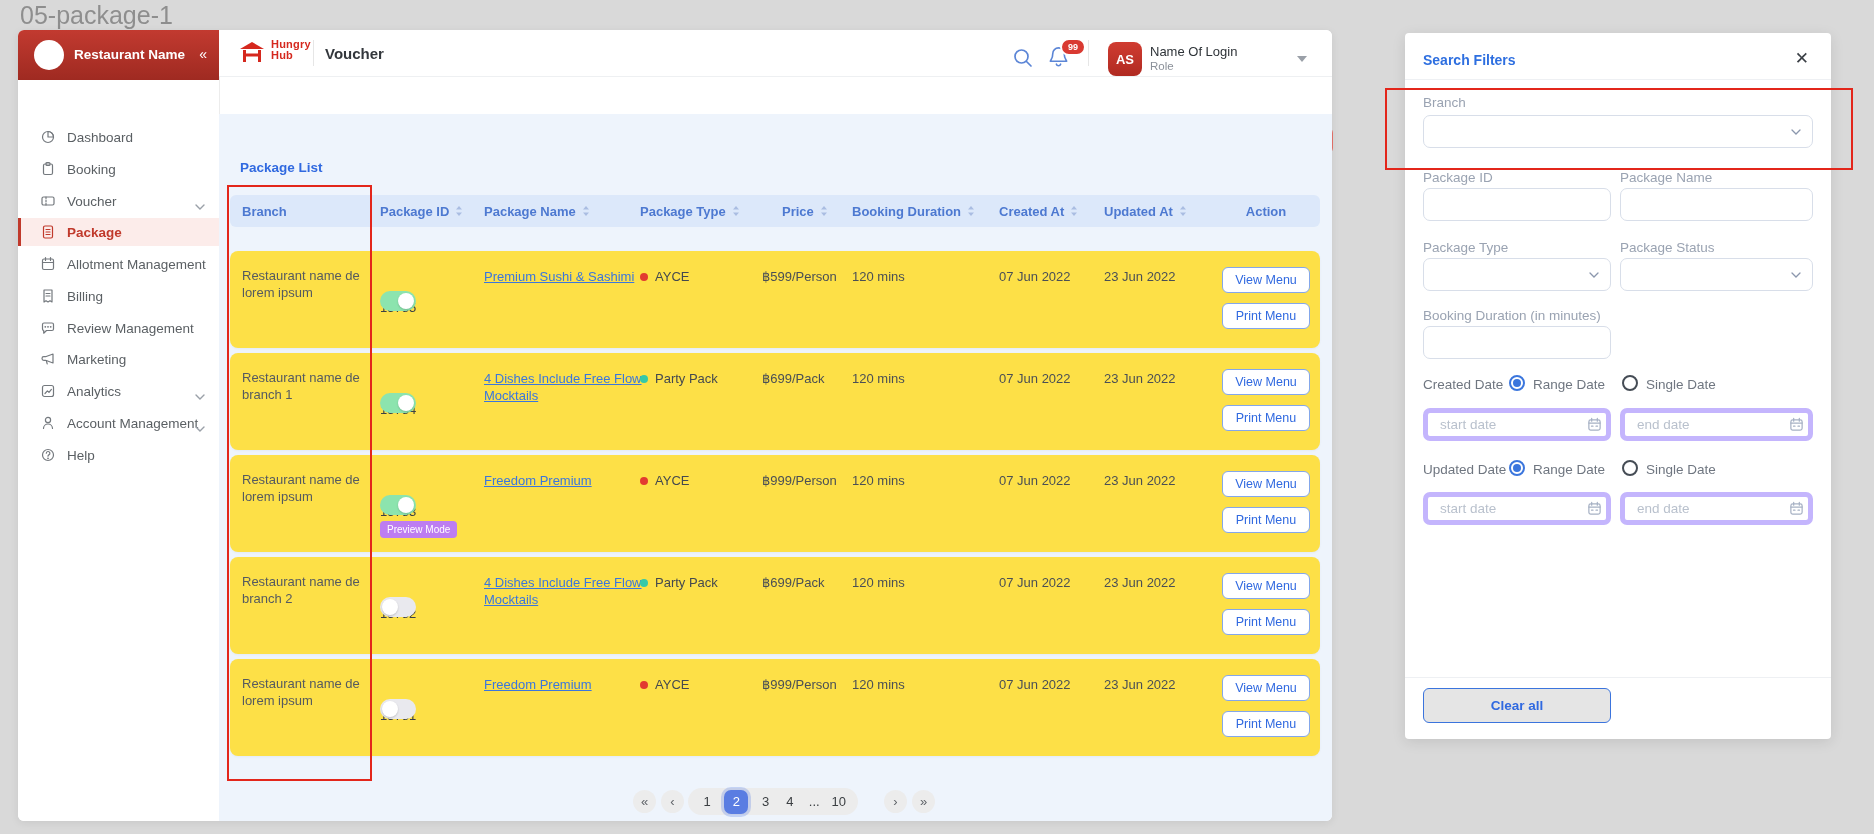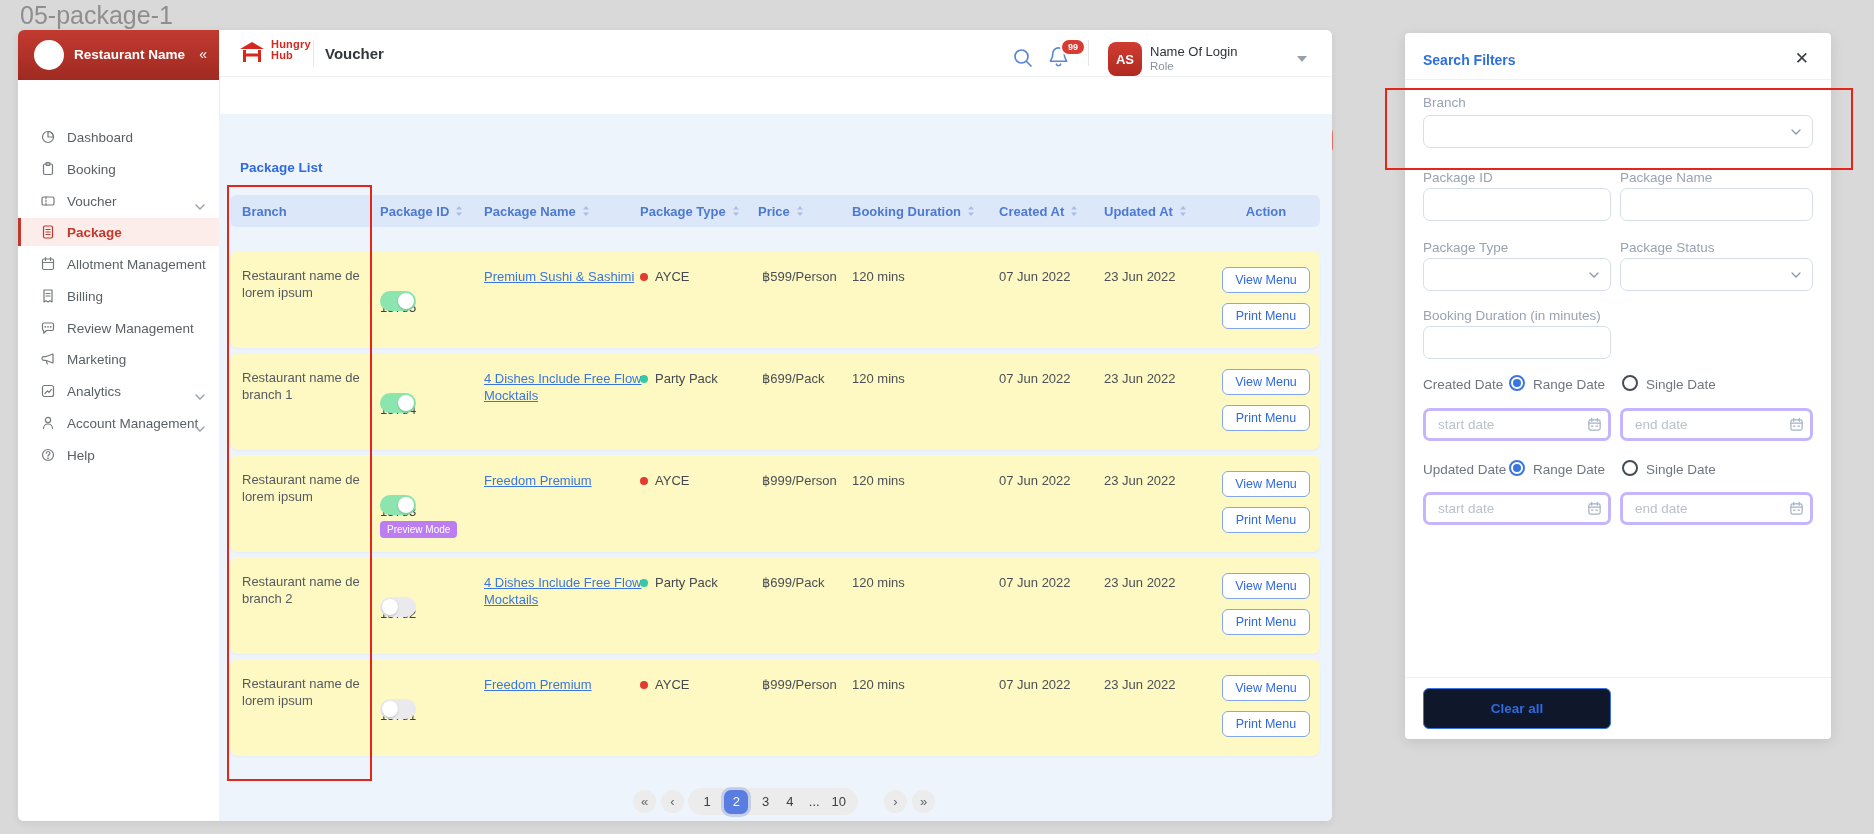--- a/index.html
+++ b/index.html
@@ -52,26 +52,26 @@
   .blue-bg{position:absolute;left:201px;top:100px;width:1113px;height:691px;background:#eef4fc;border-radius:0 0 6px 0;}
   .section-title{position:absolute;left:240px;top:160px;font-size:13.5px;font-weight:700;color:#3069e0;}
 
   
   .thead{position:absolute;left:230px;top:195px;width:1090px;height:32px;background:#dce8fa;border-radius:6px;}
   .hcell{position:absolute;top:0;height:32px;display:flex;align-items:center;gap:6px;font-size:13px;font-weight:700;color:#4d79d1;}
   .c0{left:12px;width:122px;}
   .c1{left:150px;}
   .c2{left:254px;}
   .c3{left:410px;}
-  .c4{left:528px;}
+  .c4{left:552px;}
   .c5{left:622px;}
   .c6{left:769px;}
   .c7{left:874px;}
   .c8{left:992px;width:88px;justify-content:center;text-align:right;}
-  .row{position:absolute;left:230px;width:1090px;height:97px;background:#fef9c3;border-radius:8px;box-shadow:0 1px 2px rgba(120,140,180,.08);}
+  .row{position:absolute;left:230px;width:1090px;height:97px;background:#fde047;border-radius:8px;box-shadow:0 1px 2px rgba(120,140,180,.08);}
   .cell{position:absolute;top:18px;font-size:13px;color:#4a4f55;}
   .cell.branch{left:12px;top:16px;width:122px;line-height:17px;color:#555a60;}
   .cell.pid{left:150px;top:18px;color:#3c4146;margin-top:31px;}
   .cell.name{left:254px;top:17px;width:162px;line-height:17px;color:#3b76dd;text-decoration:underline;cursor:pointer;}
   .cell.type{left:410px;top:18px;display:flex;align-items:center;gap:7px;color:#44494f;}
   .cell.price{left:532px;}
   .cell.dur{left:622px;}
   .cell.created{left:769px;}
   .cell.updated{left:874px;}
   .dot{width:8px;height:8px;border-radius:50%;display:inline-block;flex:none;}
@@ -98,29 +98,29 @@
   
   .panel{position:absolute;left:1405px;top:33px;width:426px;height:706px;background:#fff;border-radius:4px;box-shadow:0 3px 14px rgba(0,0,0,.10);z-index:10;}
   .fp-title{position:absolute;left:18px;top:19px;font-size:14px;font-weight:700;color:#2e6fe0;}
   .fp-close{position:absolute;right:16px;top:14px;font-size:17px;color:#3a3f45;background:none;border:none;cursor:pointer;font-family:inherit;}
   .fp-divider{position:absolute;left:0;width:426px;height:1px;background:#eef0f3;}
   .fp-label{position:absolute;font-size:13.5px;color:#9aa3b2;}
   .fp-box{position:absolute;height:33px;border:1px solid #d8dee9;border-radius:7px;background:#fff;box-sizing:border-box;cursor:pointer;}
   .fp-box svg{position:absolute;right:11px;top:13px;}
   .fp-text-input{position:absolute;height:33px;border:1px solid #d8dee9;border-radius:7px;box-sizing:border-box;font-size:13px;color:#3c4043;padding:0 10px;outline:none;font-family:inherit;}
   .datebox{position:absolute;height:33px;}
-  .datebox input{width:100%;height:100%;box-sizing:border-box;border:3px solid #c4b5fd;border-radius:7px;font-size:13.5px;color:#3c4043;padding:0 32px 0 12px;outline:none;font-family:inherit;}
+  .datebox input{width:100%;height:100%;box-sizing:border-box;border:5px solid #c4b5fd;border-radius:7px;font-size:13.5px;color:#3c4043;padding:0 32px 0 12px;outline:none;font-family:inherit;}
   .datebox input::placeholder{color:#b9c1cd;}
   .datebox svg{position:absolute;right:9px;top:9px;}
   .radio{display:inline-block;width:16px;height:16px;border-radius:50%;border:2px solid #454c55;box-sizing:border-box;cursor:pointer;vertical-align:middle;}
   .radio.sel{border-color:#3b76dd;position:relative;}
   .radio.sel::after{content:"";position:absolute;left:2px;top:2px;right:2px;bottom:2px;border-radius:50%;background:#3b76dd;}
   .fp-radiolabel{position:absolute;font-size:13.5px;color:#6f7680;}
   .fp-fieldname{position:absolute;font-size:13.5px;color:#6f7680;}
-  .fp-clear{position:absolute;left:18px;top:655px;width:188px;height:41px;background:#0f172a;border:1.5px solid #3b74dd;border-radius:6px;color:#3069e0;font-size:13.5px;font-weight:700;cursor:pointer;font-family:inherit;}
+  .fp-clear{position:absolute;left:18px;top:655px;width:188px;height:35px;background:#e5e5e5;border:1.5px solid #3b74dd;border-radius:6px;color:#3069e0;font-size:13.5px;font-weight:700;cursor:pointer;font-family:inherit;}
   .fp-show{position:absolute;left:218px;top:655px;width:190px;height:35px;background:#3d77e0;border:none;border-radius:6px;color:#fff;font-size:13.5px;font-weight:700;cursor:pointer;font-family:inherit;}
 
   
   .annot{position:absolute;border:2px solid #e3261b;z-index:50;pointer-events:none;}
 </style>
 </head>
 <body>
 
 <div class="canvas">
 

